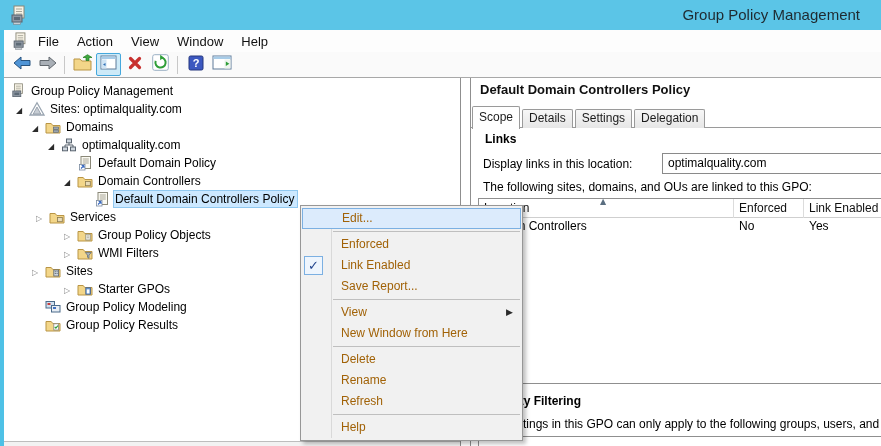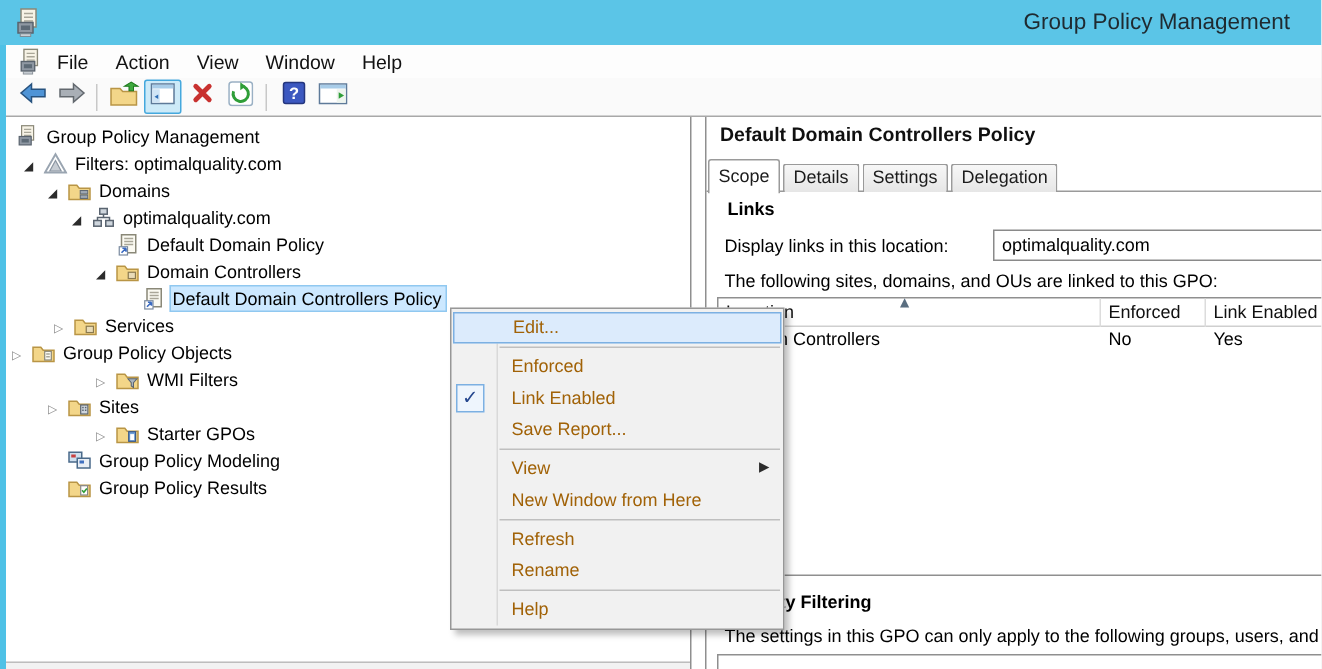--- a/index.html
+++ b/index.html
@@ -190,21 +190,21 @@
 
         <div class="trow" style="padding-left:8px">
           <span class="exp expanded"></span>
           <span class="ticon">
               <svg width="16" height="16" viewBox="0 0 16 16">
                 <path d="M8 1.8 L15 14 H1 Z" fill="none" stroke="#9aa5b1" stroke-width="1.3"></path>
                 <path d="M8 6 L11.8 13 H4.2 Z" fill="#c7cdd4" stroke="#8b96a2" stroke-width="0.8"></path>
               </svg>
             </span>
           <span class="tcell">
-              <span>Filters: optimalquality.com</span>
+              <span>Sites: optimalquality.com</span>
             </span>
         </div>
 
         <div class="trow" style="padding-left:24px">
           <span class="exp expanded"></span>
           <span class="ticon">
               <svg width="16" height="16" viewBox="0 0 16 16">
                 <path d="M1 4.5 h5.2 l1.6 2 H15 V14 H1 Z" fill="#f3d689" stroke="#b99545"></path>
                 <rect x="8.5" y="8" width="5" height="2.3" fill="#9fa8b2" stroke="#5f6974" stroke-width="0.7"></rect>
                 <rect x="8.5" y="11" width="5" height="2.3" fill="#9fa8b2" stroke="#5f6974" stroke-width="0.7"></rect>
@@ -283,21 +283,21 @@
               <svg width="16" height="16" viewBox="0 0 16 16">
                 <path d="M1 4.5 h5.2 l1.6 2 H15 V14 H1 Z" fill="#f3d689" stroke="#b99545"></path>
                 <rect x="8.5" y="8.5" width="4.8" height="4.2" fill="#e9dcb8" stroke="#8a7a50" stroke-width="0.8"></rect>
               </svg>
             </span>
           <span class="tcell">
               <span>Services</span>
             </span>
         </div>
 
-        <div class="trow" style="">
+        <div class="trow" style="padding-left:56px">
           <span class="exp collapsed"></span>
           <span class="ticon">
               <svg width="16" height="16" viewBox="0 0 16 16">
                 <path d="M1 4.5 h5.2 l1.6 2 H15 V14 H1 Z" fill="#f3d689" stroke="#b99545"></path>
                 <rect x="8.8" y="7.2" width="4.4" height="5.8" fill="#fbfaf2" stroke="#8a8878" stroke-width="0.8"></rect>
                 <line x1="9.8" y1="9" x2="12.2" y2="9" stroke="#a9a698"></line>
                 <line x1="9.8" y1="10.8" x2="12.2" y2="10.8" stroke="#a9a698"></line>
               </svg>
             </span>
           <span class="tcell">
@@ -428,19 +428,20 @@
       <span>Link Enabled</span>
     </div>
     <div class="mi">Save Report...</div>
     <div class="msep"></div>
     <div class="mi">
       <span>View</span>
       <span class="subarrow"></span>
     </div>
     <div class="mi">New Window from Here</div>
     <div class="msep"></div>
+    <div class="mi">Delete</div>
+    <div class="mi">Rename</div>
     <div class="mi">Refresh</div>
-    <div class="mi">Rename</div>
     <div class="msep"></div>
     <div class="mi">Help</div>
   </div>
 
 </div>
 
 </body></html>

